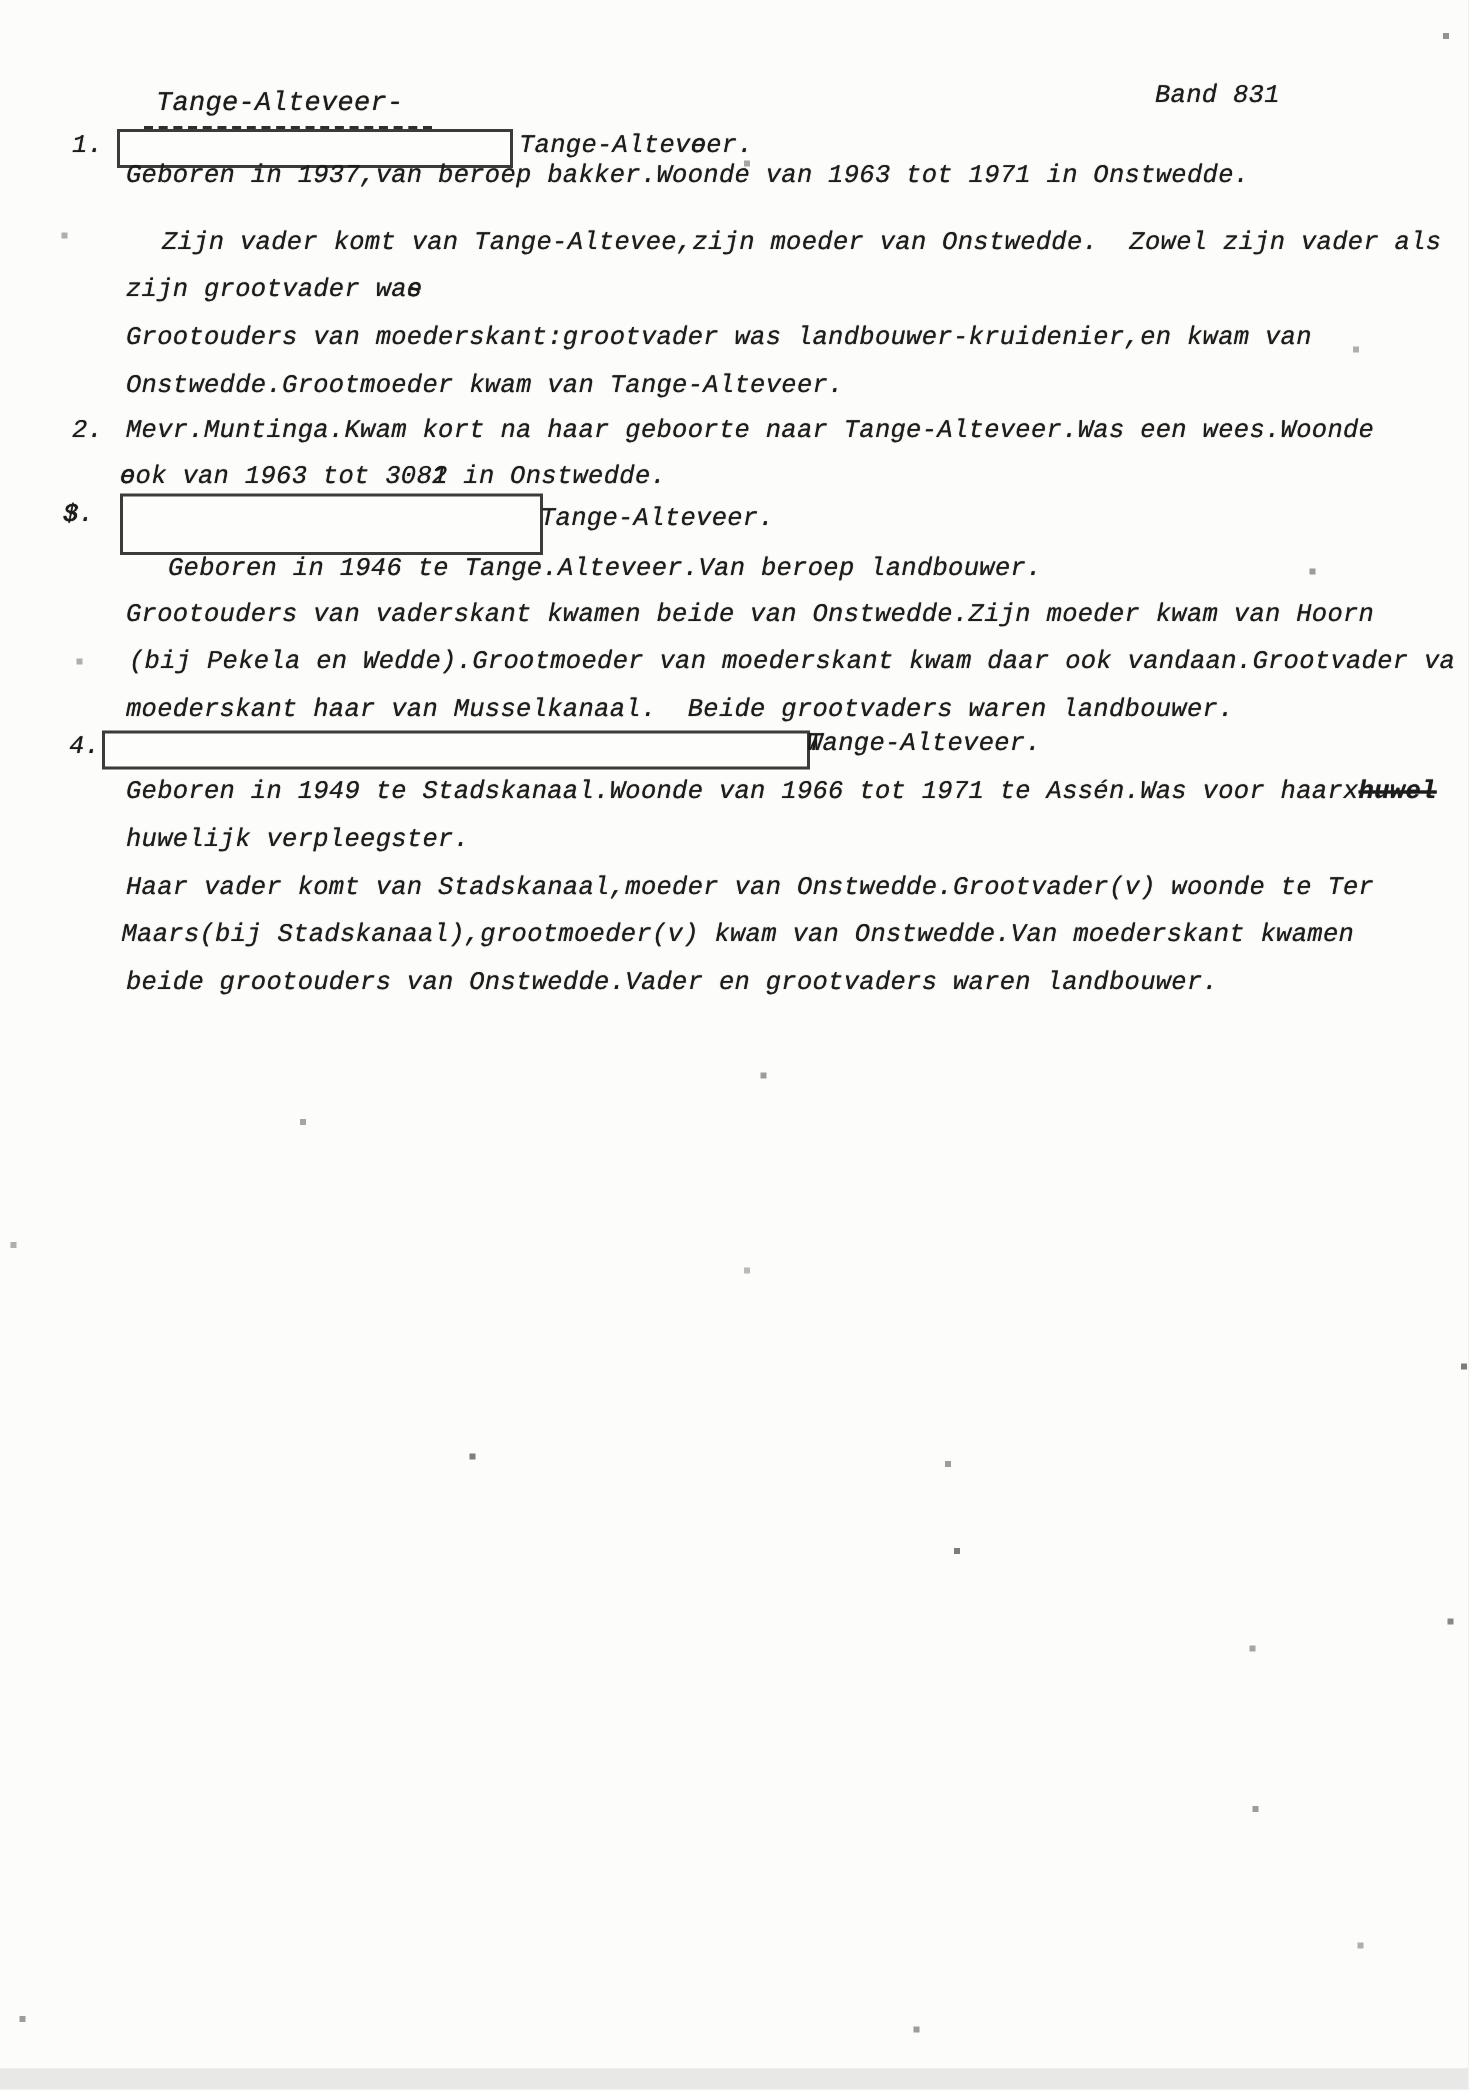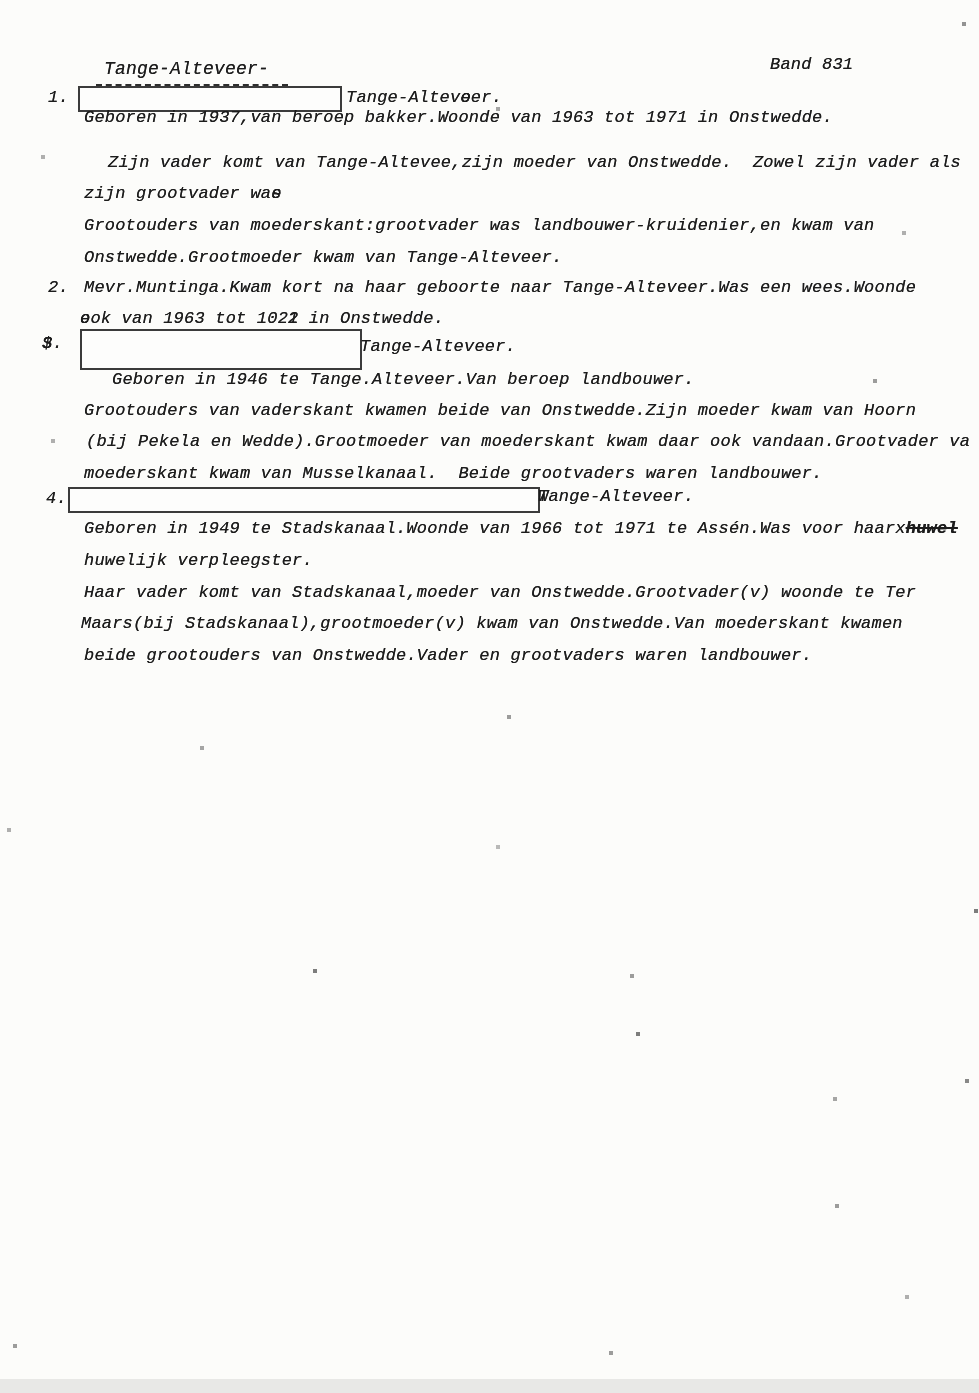--- a/index.html
+++ b/index.html
@@ -73,31 +73,31 @@
     <div class="abs" style="left:84px;top:107px;">Geboren in 1937,van beroep bakker.Woonde van 1963 tot 1971 in Onstwedde.</div>
     <div class="abs" style="left:84px;top:152px;margin-left:24px;">Zijn vader komt van Tange-Altevee,zijn moeder van Onstwedde.  Zowel zijn vader als</div>
     <div class="abs" style="left:84px;top:183px;"><span>zijn grootvader wa</span><span class="ov"><span>s</span><span class="ov-top">e</span></span></div>
     <div class="abs" style="left:84px;top:215px;">Grootouders van moederskant:grootvader was landbouwer-kruidenier,en kwam van</div>
     <div class="abs" style="left:84px;top:247px;">Onstwedde.Grootmoeder kwam van Tange-Alteveer.</div>
   </div>
 
   <div>
     <div class="abs" style="left:48px;top:277px;">2.</div>
     <div class="abs" style="left:84px;top:277px;">Mevr.Muntinga.Kwam kort na haar geboorte naar Tange-Alteveer.Was een wees.Woonde</div>
-    <div class="abs" style="left:80px;top:308px;"><span class="ov"><span>o</span><span class="ov-top">e</span></span><span>ok van 1963 tot 102</span><span class="ov"><span>2</span><span class="ov-top">1</span></span><span> in Onstwedde.</span></div>
+    <div class="abs" style="left:80px;top:308px;"><span class="ov"><span>o</span><span class="ov-top">e</span></span><span>ok van 1963 tot 308</span><span class="ov"><span>2</span><span class="ov-top">1</span></span><span> in Onstwedde.</span></div>
   </div>
 
   <div>
     <div class="abs" style="left:42px;top:333px;"><span class="ov"><span>3</span><span class="ov-top">$</span></span><span>.</span></div>
     <div class="redaction-box" style="left:80px;top:329px;width:278px;height:37px;"></div>
     <div class="abs" style="left:360px;top:336px;">Tange-Alteveer.</div>
     <div class="abs" style="left:84px;top:369px;margin-left:28px;">Geboren in 1946 te Tange.Alteveer.Van beroep landbouwer.</div>
     <div class="abs" style="left:84px;top:400px;">Grootouders van vaderskant kwamen beide van Onstwedde.Zijn moeder kwam van Hoorn</div>
     <div class="abs" style="left:86px;top:431px;">(bij Pekela en Wedde).Grootmoeder van moederskant kwam daar ook vandaan.Grootvader va</div>
-    <div class="abs" style="left:84px;top:463px;">moederskant kwam van Musselkanaal.  Beide grootvaders waren landbouwer.</div>
+    <div class="abs" style="left:84px;top:463px;">moederskant haar van Musselkanaal.  Beide grootvaders waren landbouwer.</div>
   </div>
 
   <div>
     <div class="abs" style="left:46px;top:488px;">4.</div>
     <div class="redaction-box" style="left:68px;top:487px;width:468px;height:22px;"></div>
     <div class="abs" style="left:538px;top:486px;"><span class="ov"><span>T</span><span class="ov-top">W</span></span><span>ange-Alteveer.</span></div>
     <div class="abs" style="left:84px;top:518px;"><span>Geboren in 1949 te Stadskanaal.Woonde van 1966 tot 1971 te Assén.Was voor haarx</span><span class="strike">huwel</span></div>
     <div class="abs" style="left:84px;top:550px;">huwelijk verpleegster.</div>
     <div class="abs" style="left:84px;top:582px;">Haar vader komt van Stadskanaal,moeder van Onstwedde.Grootvader(v) woonde te Ter</div>
     <div class="abs" style="left:81px;top:613px;">Maars(bij Stadskanaal),grootmoeder(v) kwam van Onstwedde.Van moederskant kwamen</div>

